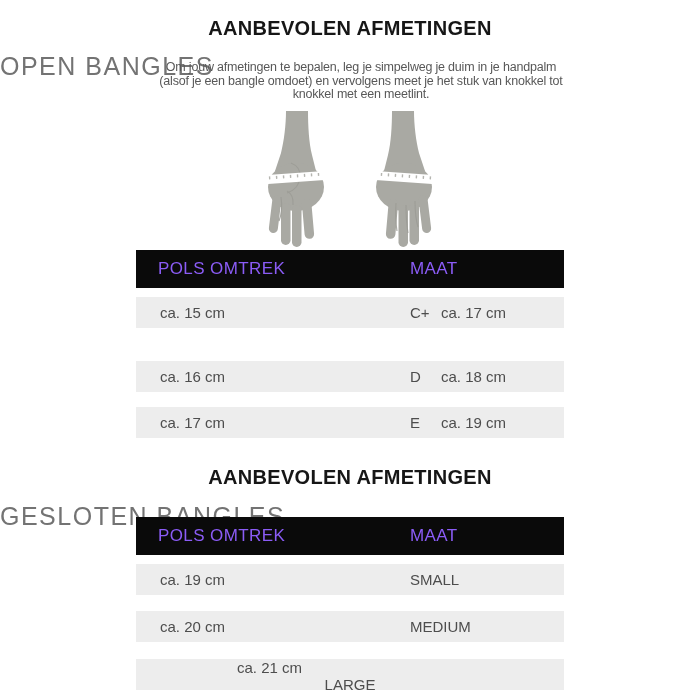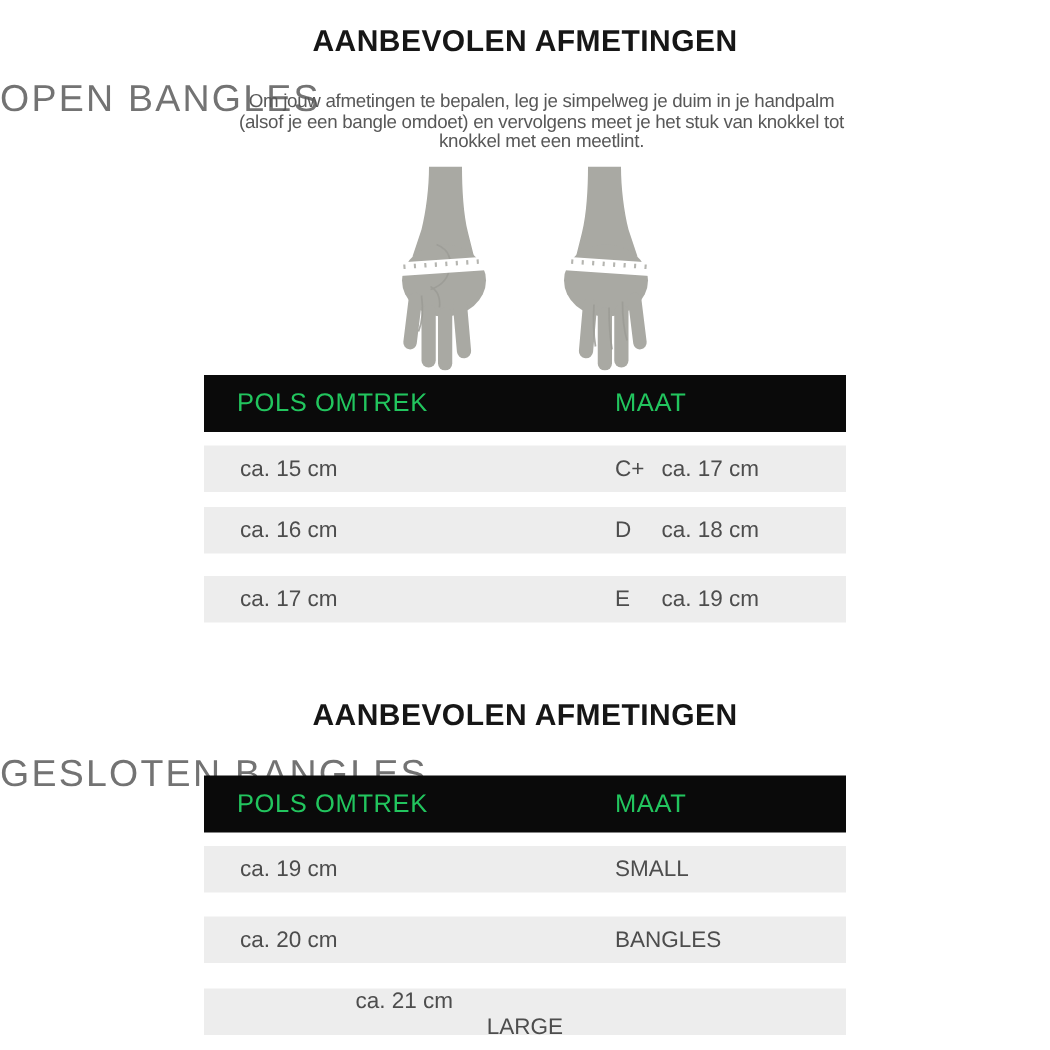--- a/index.html
+++ b/index.html
@@ -15,25 +15,25 @@
 
   .desc{position:absolute;top:61px;left:11px;width:700px;text-align:center;
         font-size:12.5px;line-height:13.5px;color:#585858;letter-spacing:-.2px;}
 
   .hands{position:absolute;top:111px;left:0;width:700px;
          display:flex;justify-content:center;gap:38px;}
 
   .tbl{position:absolute;left:136px;width:428px;}
   #tbl1{top:250px;} #tbl2{top:517px;}
   .thead{display:flex;align-items:center;height:38px;background:#0a0a0a;
-         color:#22c55e;font-size:17px;letter-spacing:.4px;}
+         color:#8b5cf6;font-size:17px;letter-spacing:.4px;}
   .th1{box-sizing:border-box;width:274px;padding-left:22px;}
   .trow{display:flex;align-items:center;height:31px;background:#ededed;
         color:#4d4d4d;font-size:15px;}
-  .g1{margin-top:9px;} .g2{margin-top:10px;} .g3{margin-top:15px;}
+  .g1{margin-top:9px;} .g2{margin-top:33px;} .g3{margin-top:15px;}
   .h1{margin-top:9px;} .h2{margin-top:16px;} .h3{margin-top:17px;flex-direction:column;}
   .c1{box-sizing:border-box;width:274px;padding-left:24px;}
   .c2{display:flex;}
   .sz{min-width:31px;}
 </style>
 </head>
 <body>
 
 <div class="page">
 
@@ -147,21 +147,21 @@
     </div>
     <div class="trow h1">
       <span class="c1">ca. 19 cm</span>
       <span class="c2">
         <span>SMALL</span>
       </span>
     </div>
     <div class="trow h2">
       <span class="c1">ca. 20 cm</span>
       <span class="c2">
-        <span>BANGLES</span>
+        <span>MEDIUM</span>
       </span>
     </div>
     <div class="trow h3">
       <span class="c1">ca. 21 cm</span>
       <span class="c2">
         <span>LARGE</span>
       </span>
     </div>
   </div>
 

